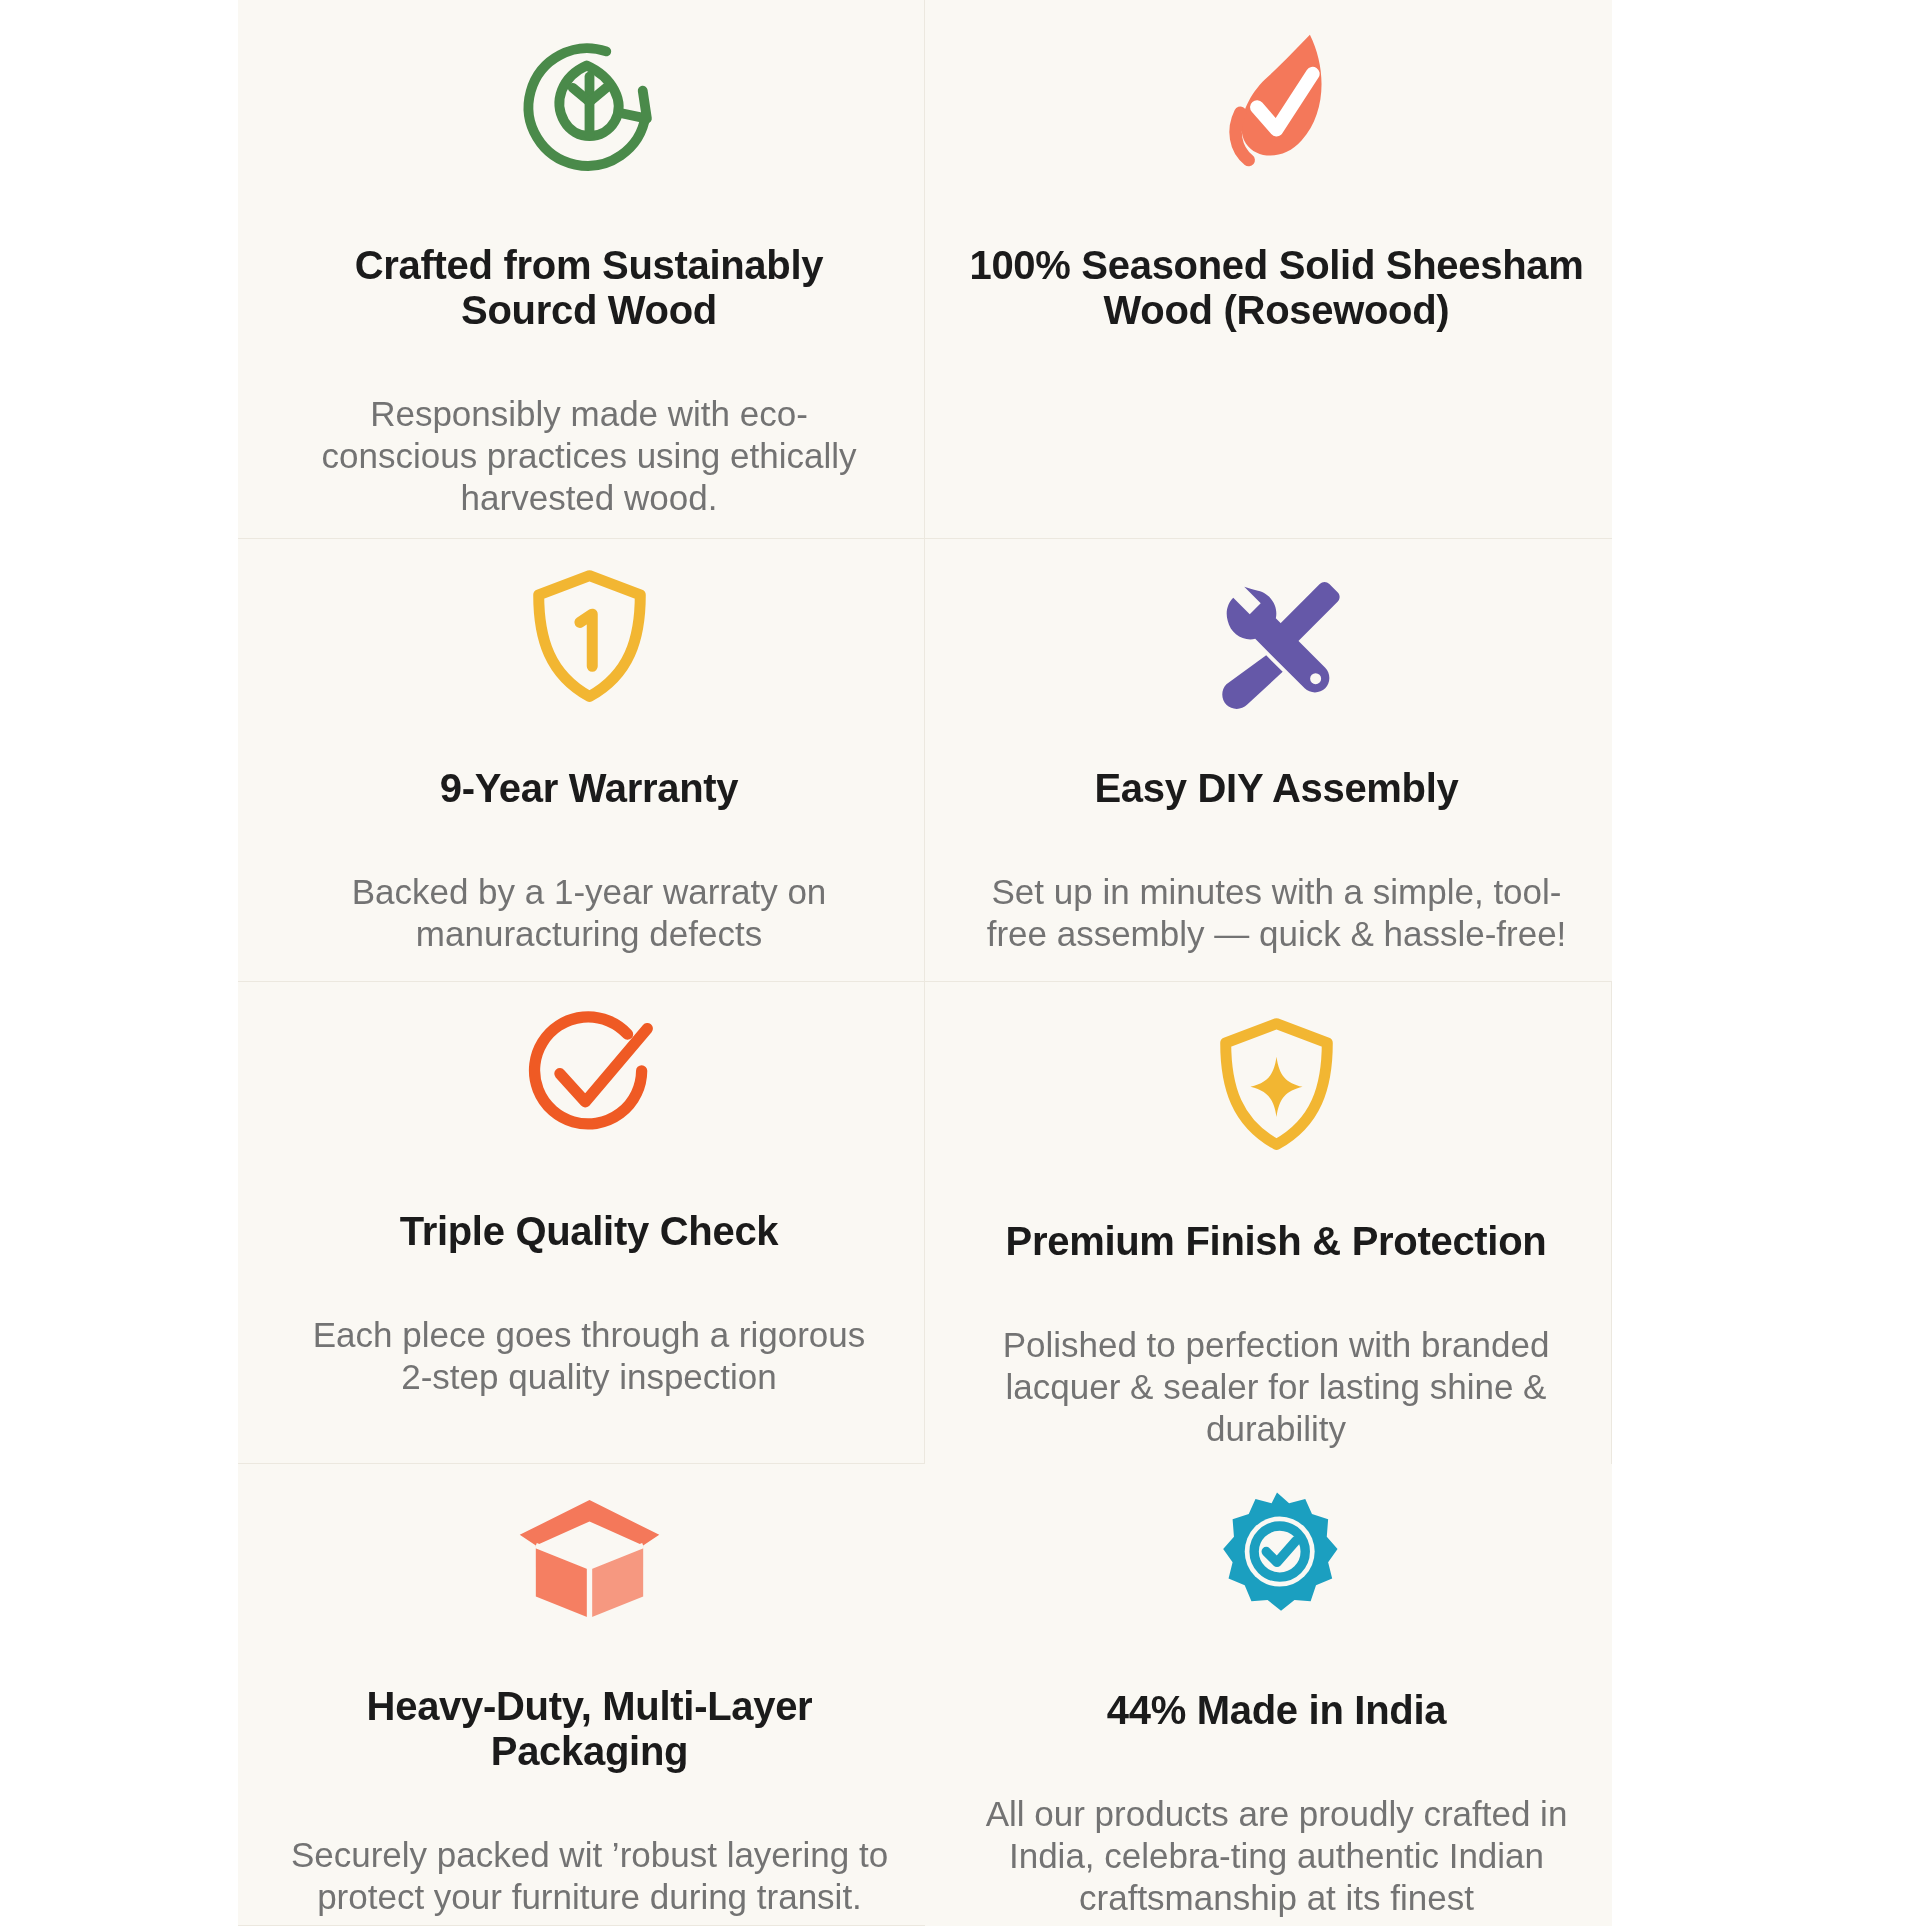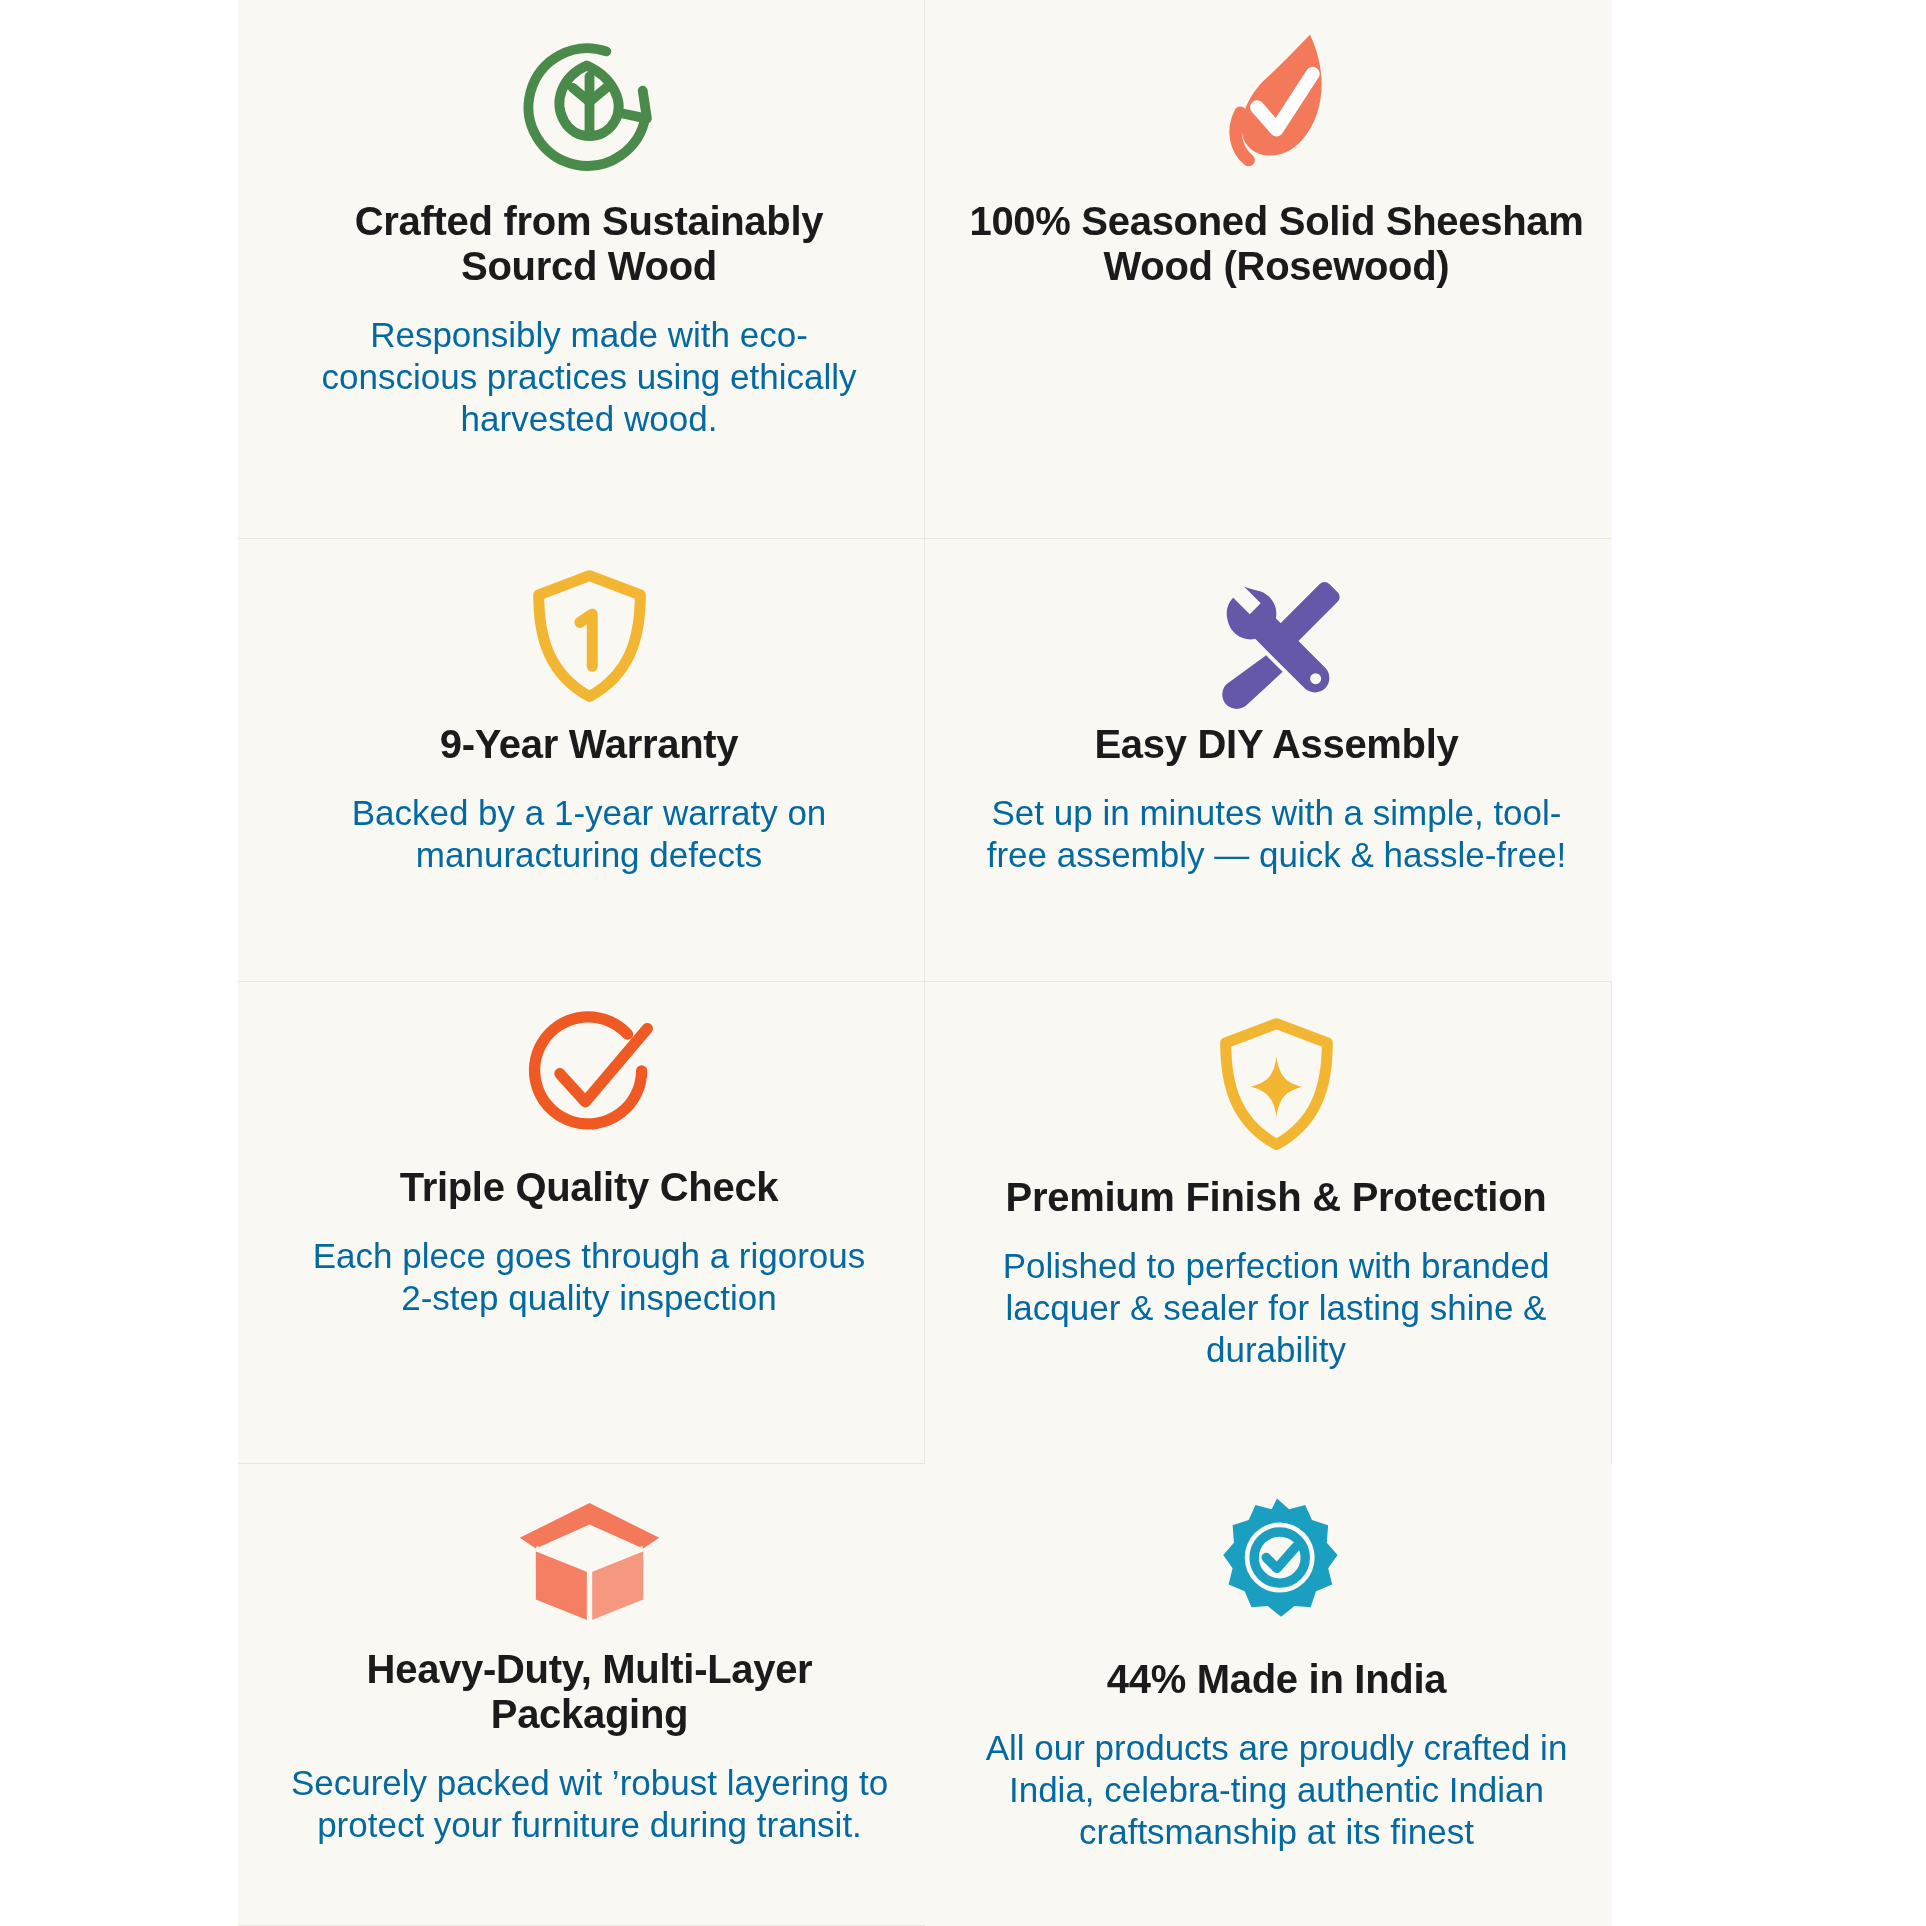--- a/index.html
+++ b/index.html
@@ -40,20 +40,21 @@
   }
   .cell {
     position: relative;
     display: flex;
     flex-direction: column;
     align-items: center;
     justify-content: flex-start;
     padding: 13px 10px 0 26px;
     box-sizing: border-box;
     text-align: center;
+    gap: 44px;
   }
   
   .cell.row1, .cell.row2, .cell.row3 {
     border-bottom: 1.3px solid #ece8df;
   }
   .cell.col-left {
     border-right: 1.3px solid #ece8df;
   }
 
   
@@ -74,22 +75,22 @@
     line-height: 1.12;
     color: #1b1b1b;
     letter-spacing: -0.3px;
     margin: 0 0 9px 0;
     max-width: 578px;
   }
   .desc {
     font-size: 35px;
     font-weight: 400;
     line-height: 1.2;
-    color: #0369a1;
-    margin: 16px;
+    color: #737373;
+    margin: 7px;
     max-width: 578px;
   }
   .cell.col-right .title,
   .cell.col-right .desc {
     
     max-width: 616px;
   }
 
   
   .cell.col-left .title,

